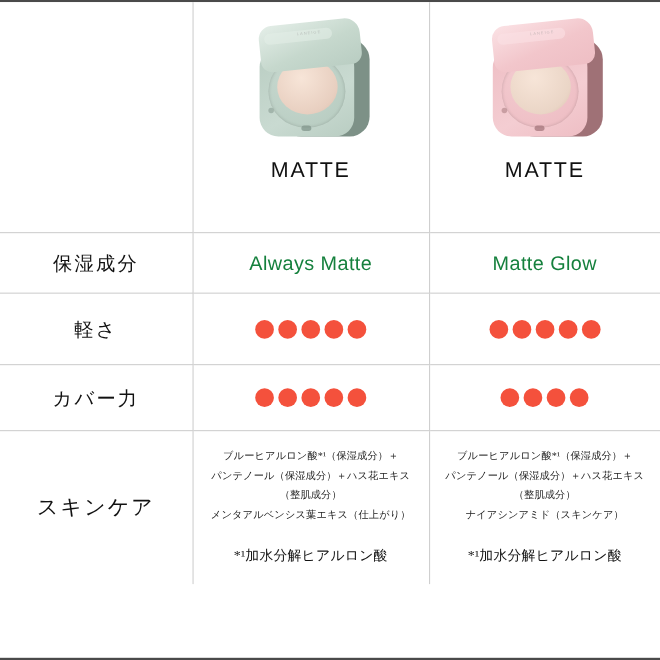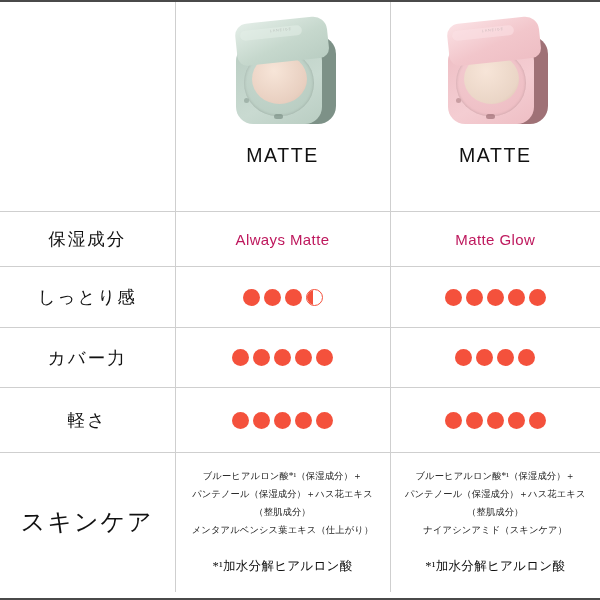--- a/index.html
+++ b/index.html
@@ -179,27 +179,27 @@
   }
 
   
   .row-label {
     font-size: 17.5px;
     letter-spacing: 2px;
     color: #111111;
     font-weight: 400;
   }
   .row-label.big {
-    font-size: 24px;
+    font-size: 19px;
   }
 
   .value-text {
-    font-size: 15px;
+    font-size: 18px;
     letter-spacing: .4px;
-    color: #be185d;
+    color: #15803d;
   }
 
   
   .dots {
     display: flex;
     align-items: center;
     justify-content: center;
     gap: 4px;
   }
   .dot {
@@ -304,28 +304,30 @@
           </div>
         </td>
       </tr>
 
       <tr style="height:55px;">
         <td class="row-label">保湿成分</td>
         <td class="value-text">Always Matte</td>
         <td class="value-text last-col">Matte Glow</td>
       </tr>
 
-      <tr style="height:61px;">
-        <td class="row-label">しっとり感</td>
+
+      <tr style="height:65px;">
+        <td class="row-label">軽さ</td>
         <td>
           <div class="dots">
               <span class="dot full" style="background: rgb(244, 81, 60);"></span>
               <span class="dot full" style="background: rgb(244, 81, 60);"></span>
               <span class="dot full" style="background: rgb(244, 81, 60);"></span>
-              <span class="dot half" style="border-color: rgb(244, 81, 60);"></span>
+              <span class="dot full" style="background: rgb(244, 81, 60);"></span>
+              <span class="dot full" style="background: rgb(244, 81, 60);"></span>
             </div>
         </td>
         <td class="last-col">
           <div class="dots">
               <span class="dot full" style="background: rgb(244, 81, 60);"></span>
               <span class="dot full" style="background: rgb(244, 81, 60);"></span>
               <span class="dot full" style="background: rgb(244, 81, 60);"></span>
               <span class="dot full" style="background: rgb(244, 81, 60);"></span>
               <span class="dot full" style="background: rgb(244, 81, 60);"></span>
             </div>
@@ -338,42 +340,20 @@
           <div class="dots">
               <span class="dot full" style="background: rgb(244, 81, 60);"></span>
               <span class="dot full" style="background: rgb(244, 81, 60);"></span>
               <span class="dot full" style="background: rgb(244, 81, 60);"></span>
               <span class="dot full" style="background: rgb(244, 81, 60);"></span>
               <span class="dot full" style="background: rgb(244, 81, 60);"></span>
             </div>
         </td>
         <td class="last-col">
           <div class="dots">
-              <span class="dot full" style="background: rgb(244, 81, 60);"></span>
-              <span class="dot full" style="background: rgb(244, 81, 60);"></span>
-              <span class="dot full" style="background: rgb(244, 81, 60);"></span>
-              <span class="dot full" style="background: rgb(244, 81, 60);"></span>
-            </div>
-        </td>
-      </tr>
-
-      <tr style="height:65px;">
-        <td class="row-label">軽さ</td>
-        <td>
-          <div class="dots">
-              <span class="dot full" style="background: rgb(244, 81, 60);"></span>
-              <span class="dot full" style="background: rgb(244, 81, 60);"></span>
-              <span class="dot full" style="background: rgb(244, 81, 60);"></span>
-              <span class="dot full" style="background: rgb(244, 81, 60);"></span>
-              <span class="dot full" style="background: rgb(244, 81, 60);"></span>
-            </div>
-        </td>
-        <td class="last-col">
-          <div class="dots">
-              <span class="dot full" style="background: rgb(244, 81, 60);"></span>
               <span class="dot full" style="background: rgb(244, 81, 60);"></span>
               <span class="dot full" style="background: rgb(244, 81, 60);"></span>
               <span class="dot full" style="background: rgb(244, 81, 60);"></span>
               <span class="dot full" style="background: rgb(244, 81, 60);"></span>
             </div>
         </td>
       </tr>
 
       <tr class="row-last" style="height:139px;">
         <td class="row-label big">スキンケア</td>

